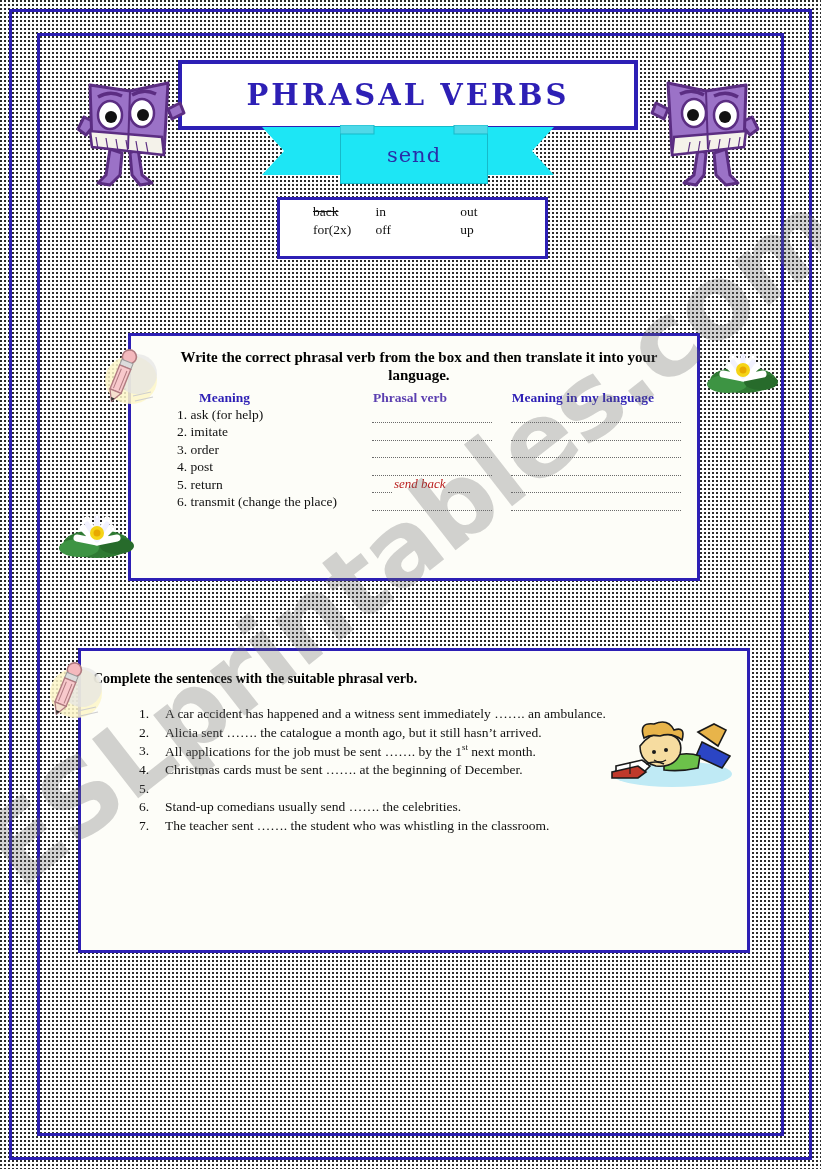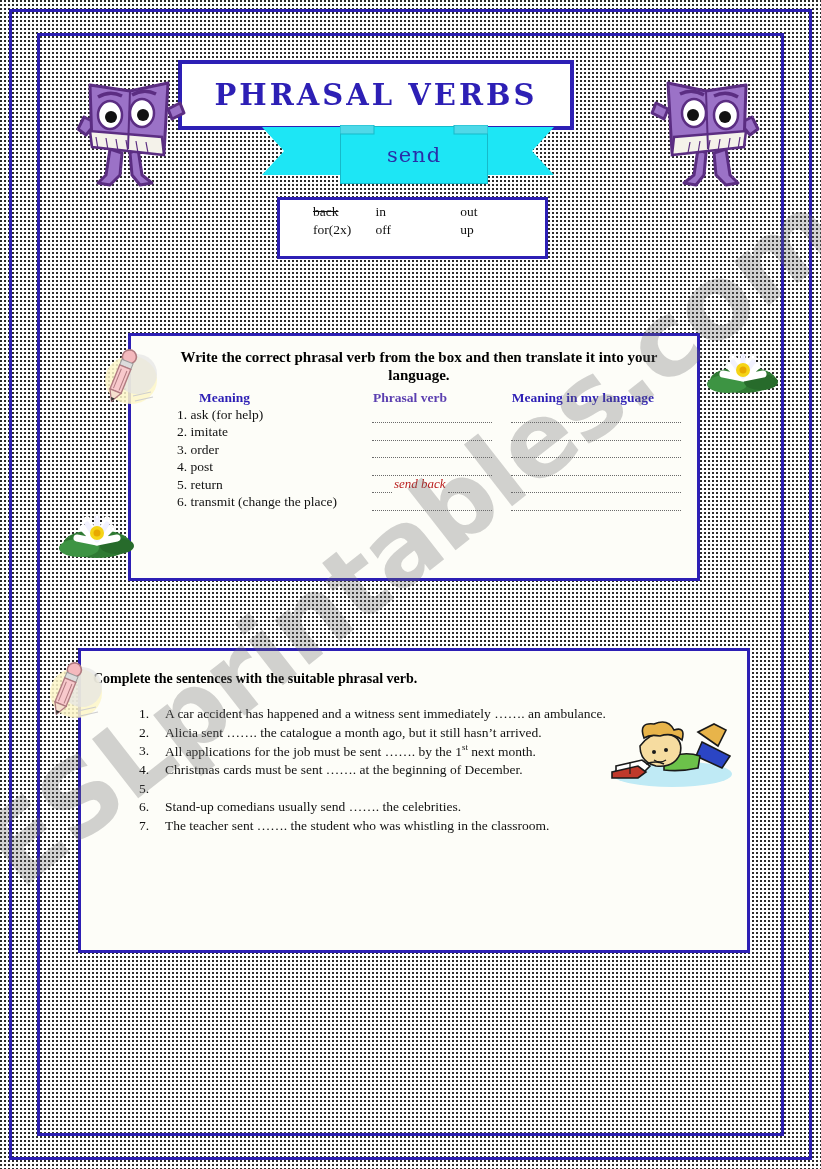--- a/index.html
+++ b/index.html
@@ -29,21 +29,21 @@
     pointer-events:none;z-index:40;
   }
   #watermark span{
     font-family:"DejaVu Sans", sans-serif;
     font-size:103px;font-weight:bold;color:rgba(110,110,110,0.30);
     transform:rotate(-38deg);white-space:nowrap;letter-spacing:-2px;
   }
 
   
   #title-box{
-    position:absolute;left:178px;top:60px;width:396px;height:70px;
+    position:absolute;left:178px;top:60px;width:460px;height:70px;
     background:#ffffff;border:4px solid #2d1fb5;box-sizing:border-box;
     z-index:20;
   }
   #title-text{
     font-family:"DejaVu Serif", serif;
     font-weight:bold;font-size:29px;color:#2d1fb5;letter-spacing:3px;
     text-align:center;line-height:62px;white-space:pre;
   }
 
   

